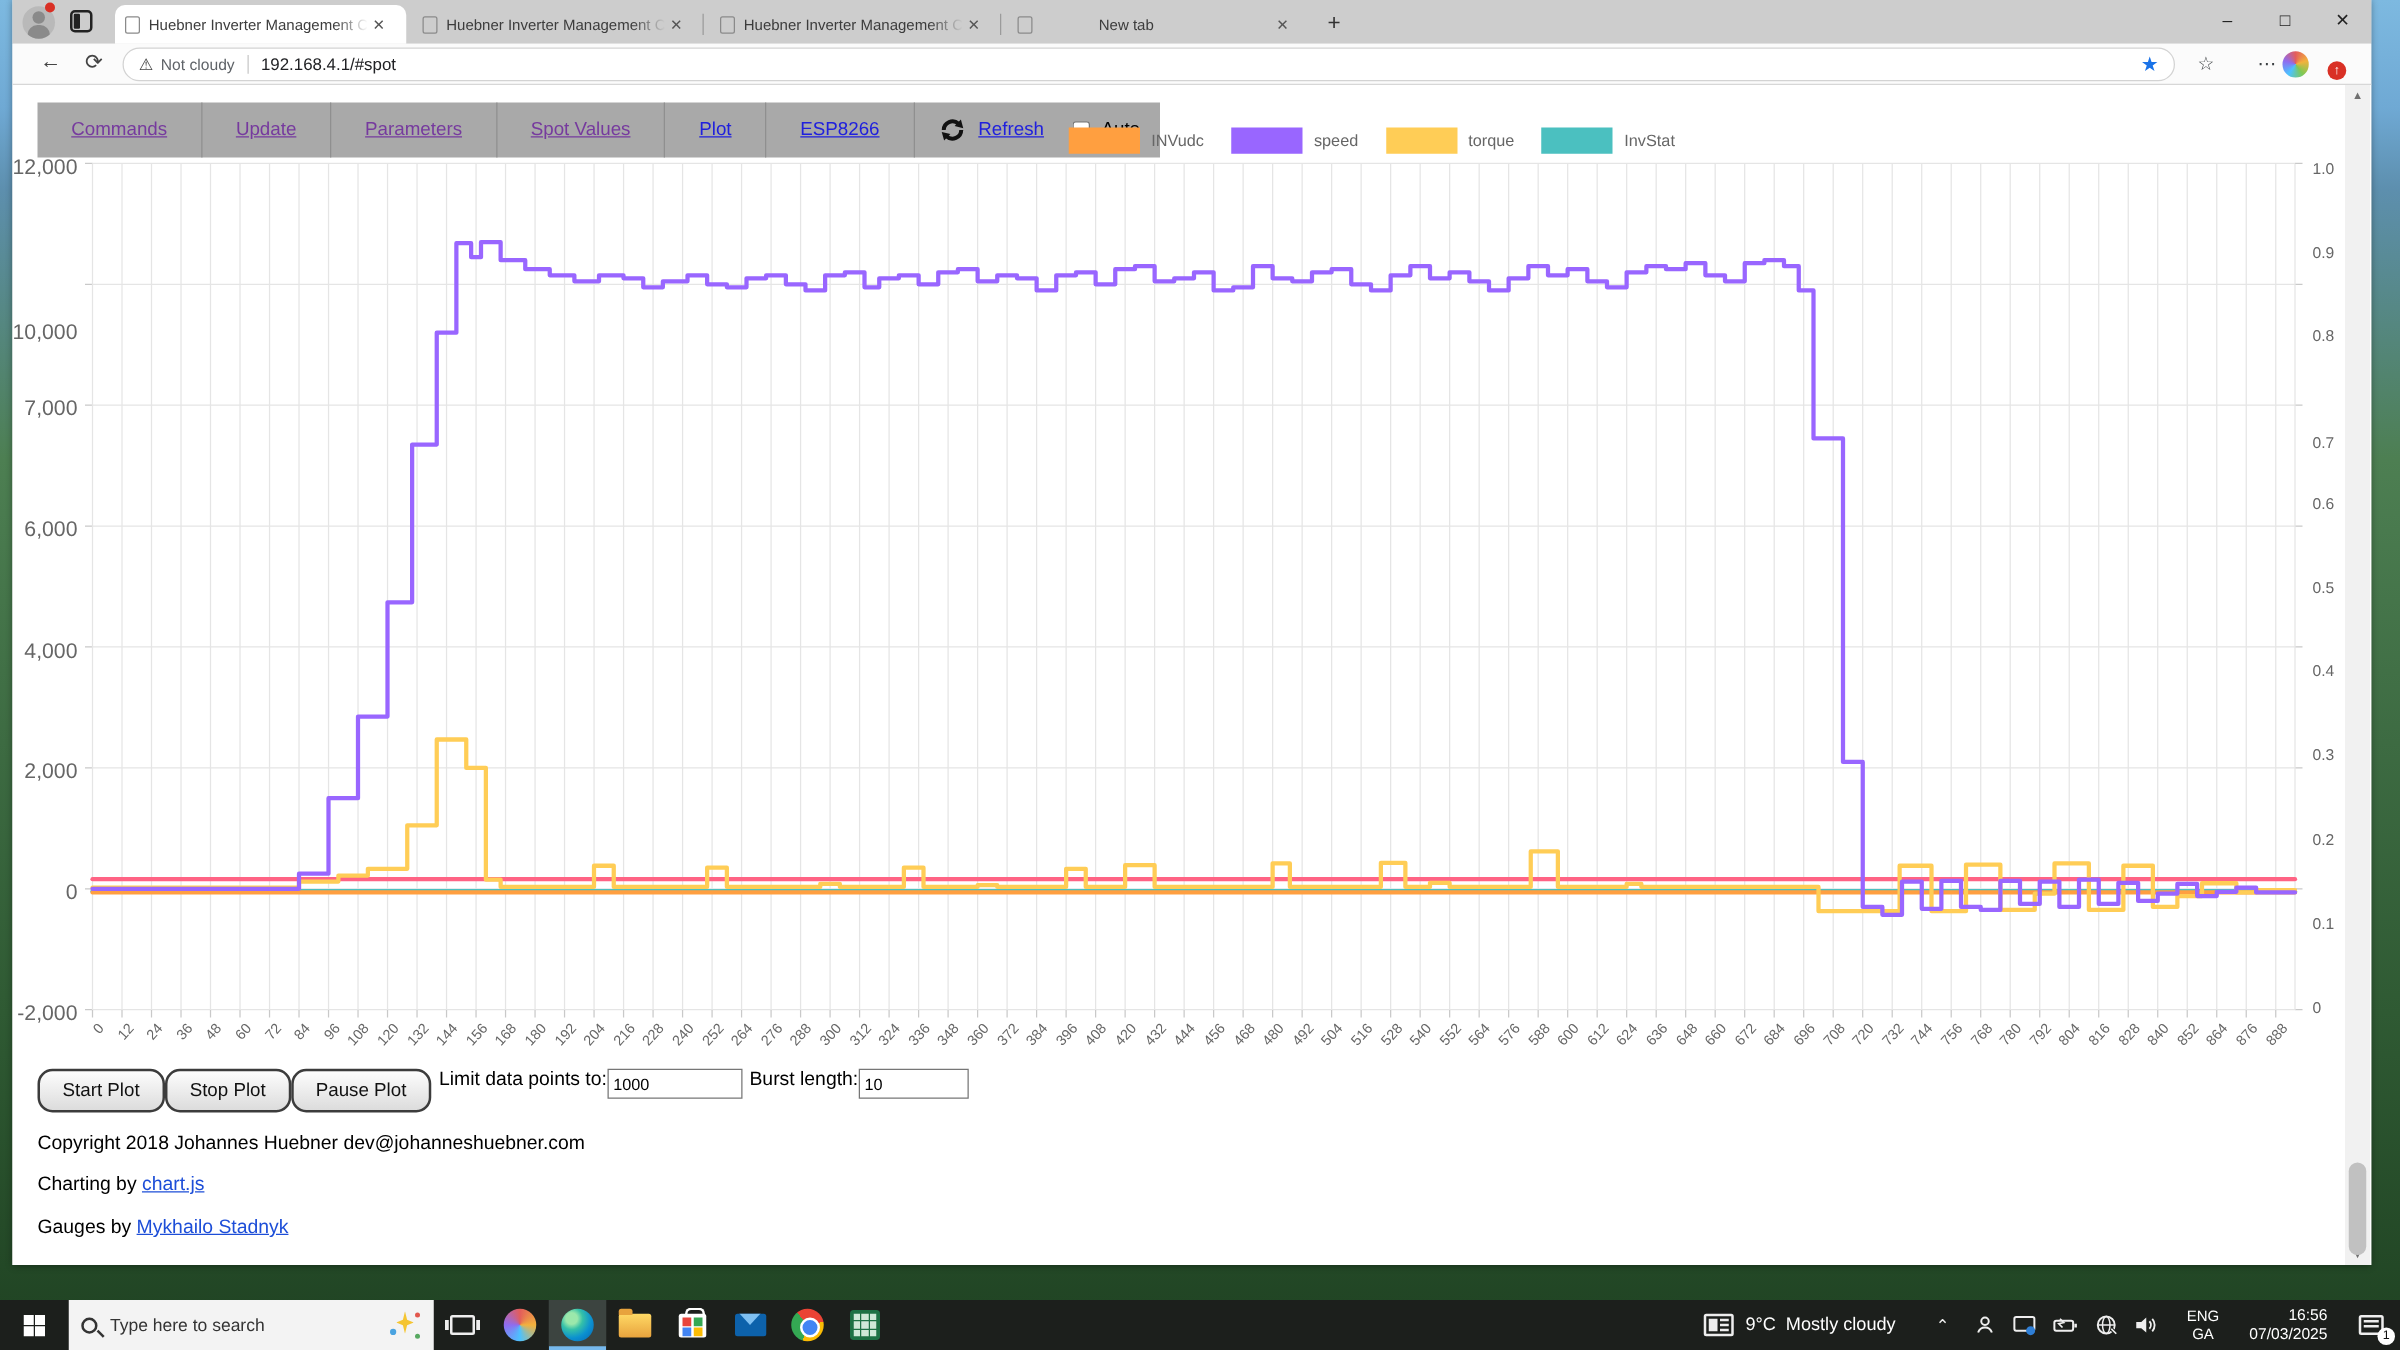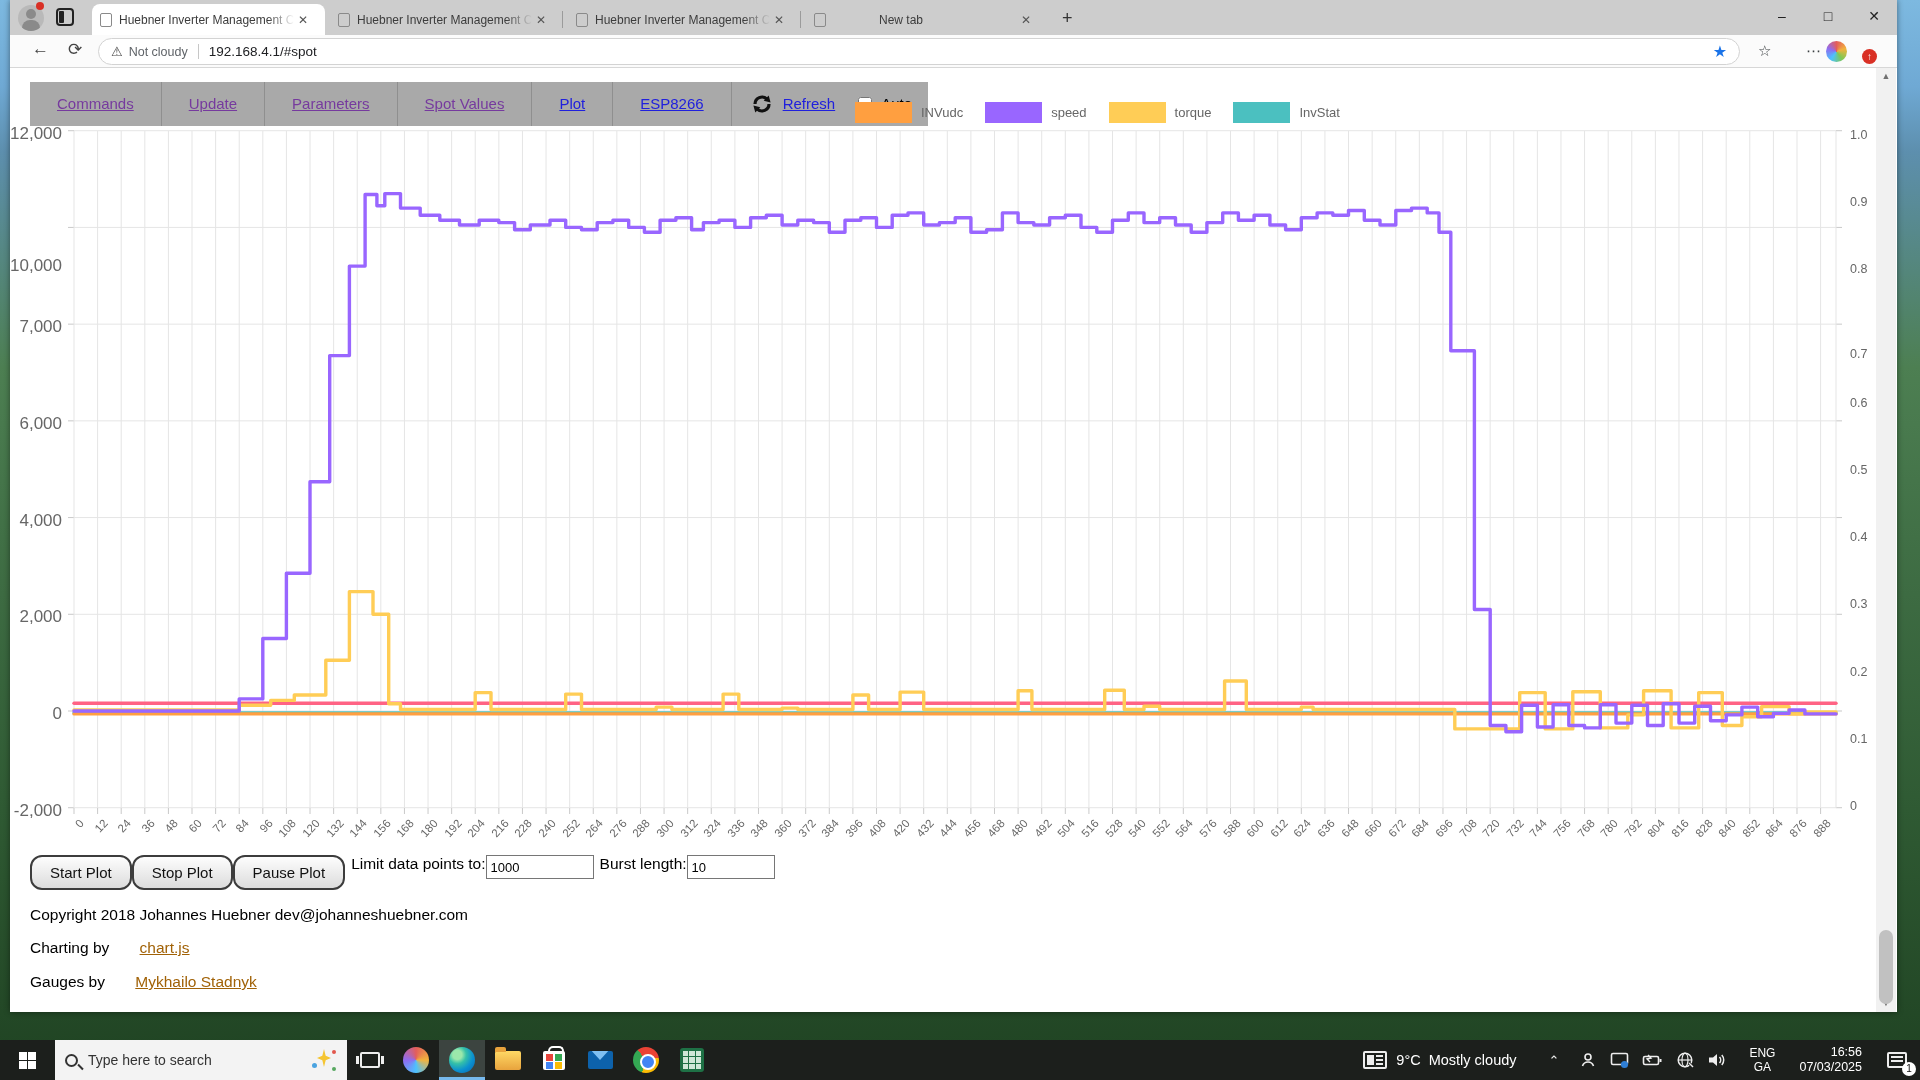--- a/index.html
+++ b/index.html
@@ -78,21 +78,21 @@
     transform:rotate(-48deg); transform-origin:100% 0; }
 
   
   .plot-controls { position:absolute; left:20px; top:855px; display:flex; }
   .pbtn { font-family:"Liberation Sans",sans-serif; font-size:15px; color:#111; padding:7px 18px;
     border:2px solid #3c3c3c; border-radius:12px;
     background:linear-gradient(180deg,#fdfdfd,#dcdcdc); }
   .ctl-label { font-size:15.5px; color:#000; margin-left:6px; }
   .ctl-input { font-size:13px; padding:3px 4px; border:1px solid #767676; height:24px; }
   .footer-line { position:absolute; left:20px; font-size:15.5px; color:#000; }
-  .footer-line a { color:#a16207;margin-left:26px; }
+  .footer-line a { color:#1d4ed8; }
 
   
   .scrollbar { position:absolute; left:1866px; top:68px; width:20px; height:944px; background:#f1f1f1; }
   .scrollbar .arr { position:absolute; left:0; width:20px; height:17px; text-align:center;
     font-size:9px; color:#707070; line-height:17px; }
   .scrollbar .thumb { position:absolute; left:3px; width:14px; border-radius:7px; background:#c1c1c1; }
 
   
   .taskbar { position:absolute; left:0; top:1040px; width:1920px; height:40px; background:#1c1f1c;
     display:flex; align-items:center; color:#fff; }

